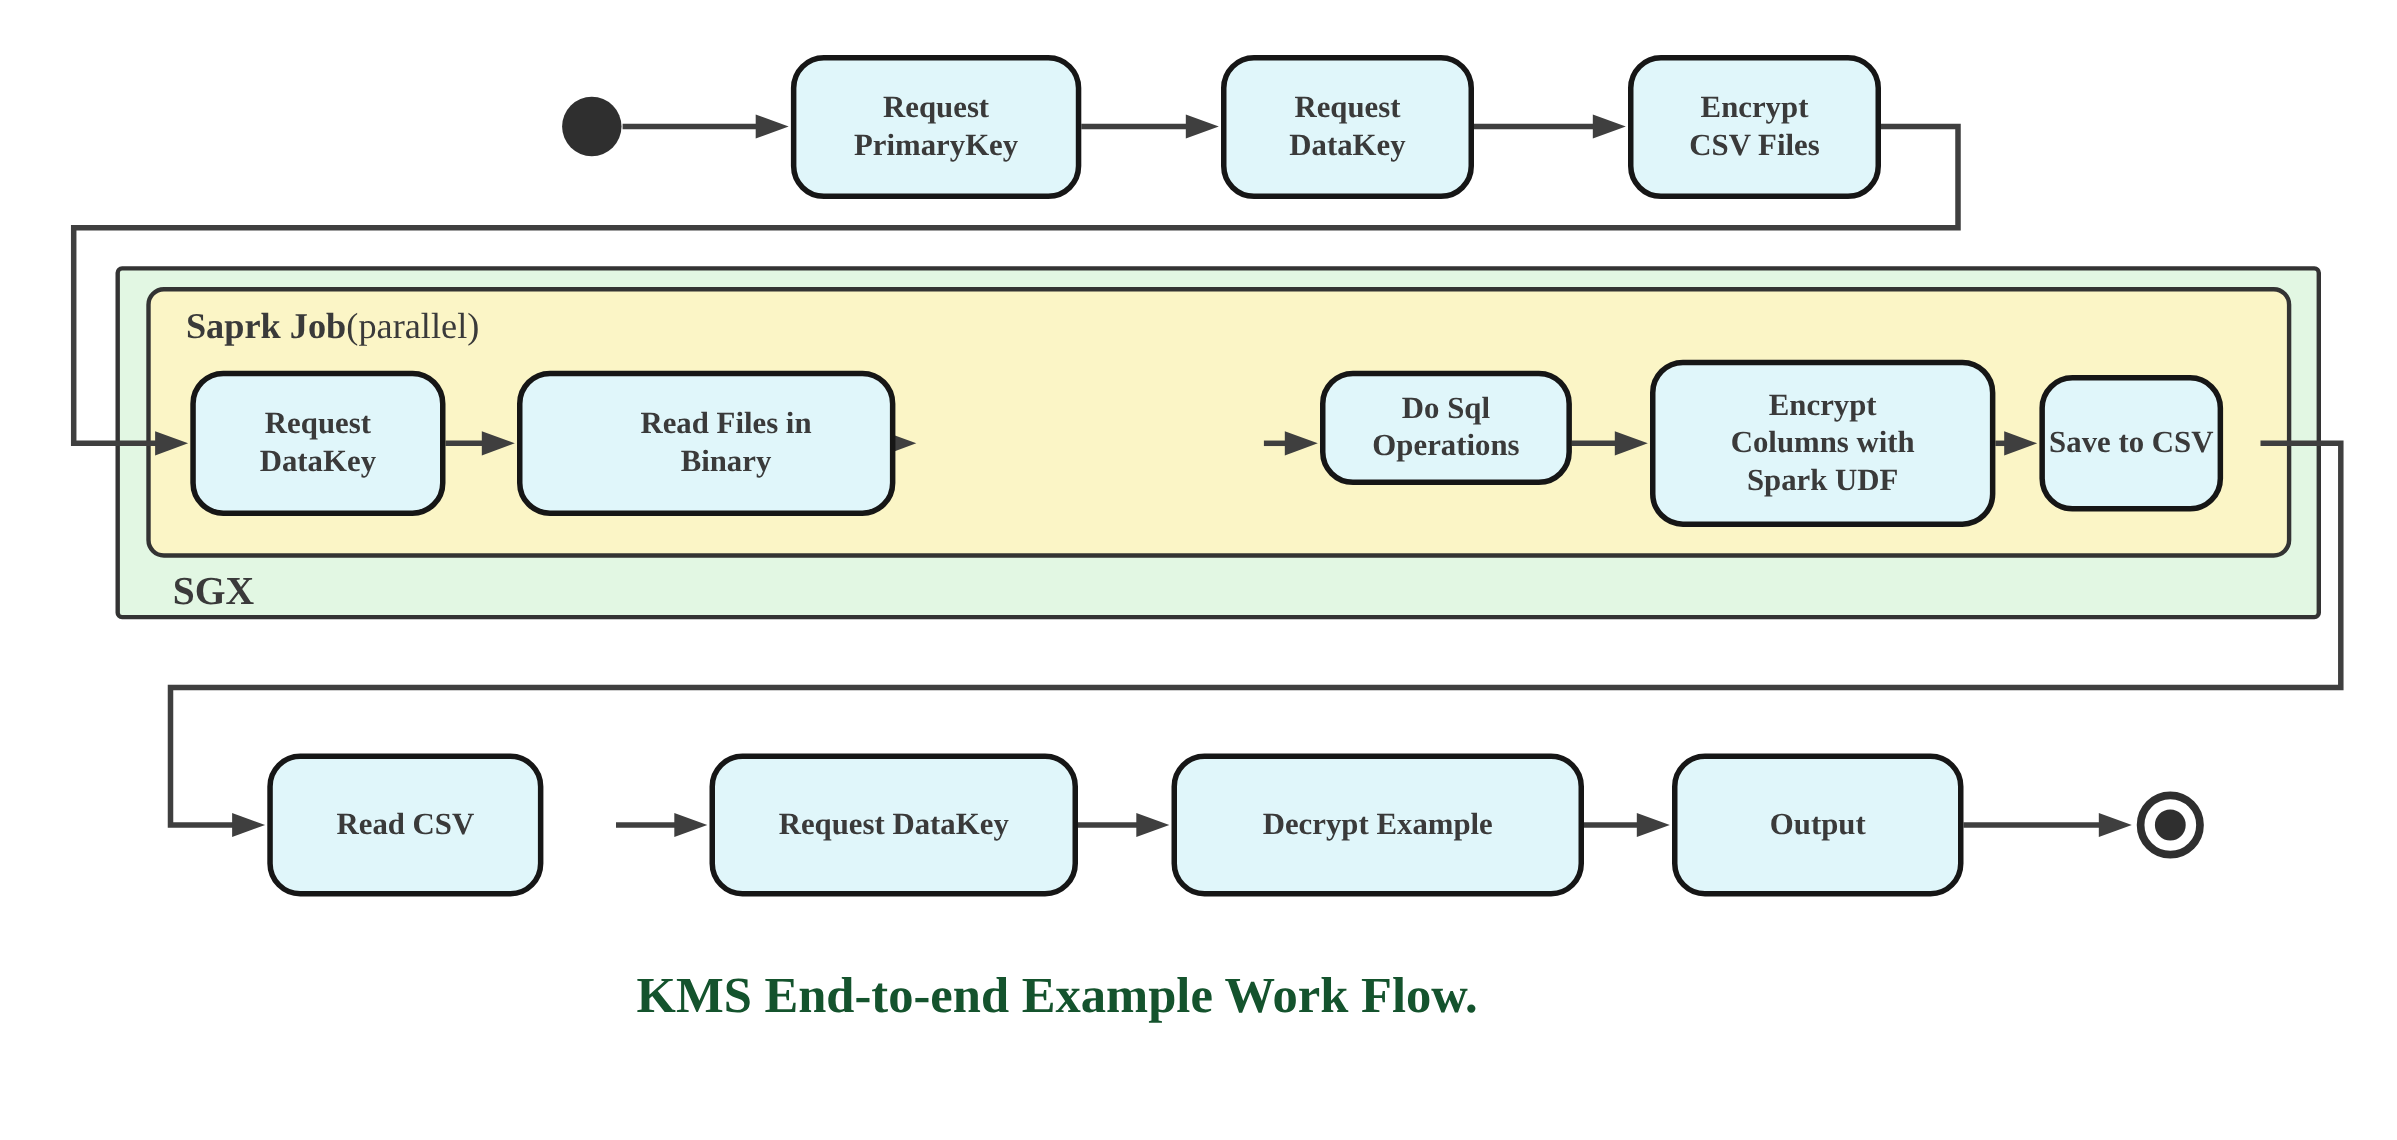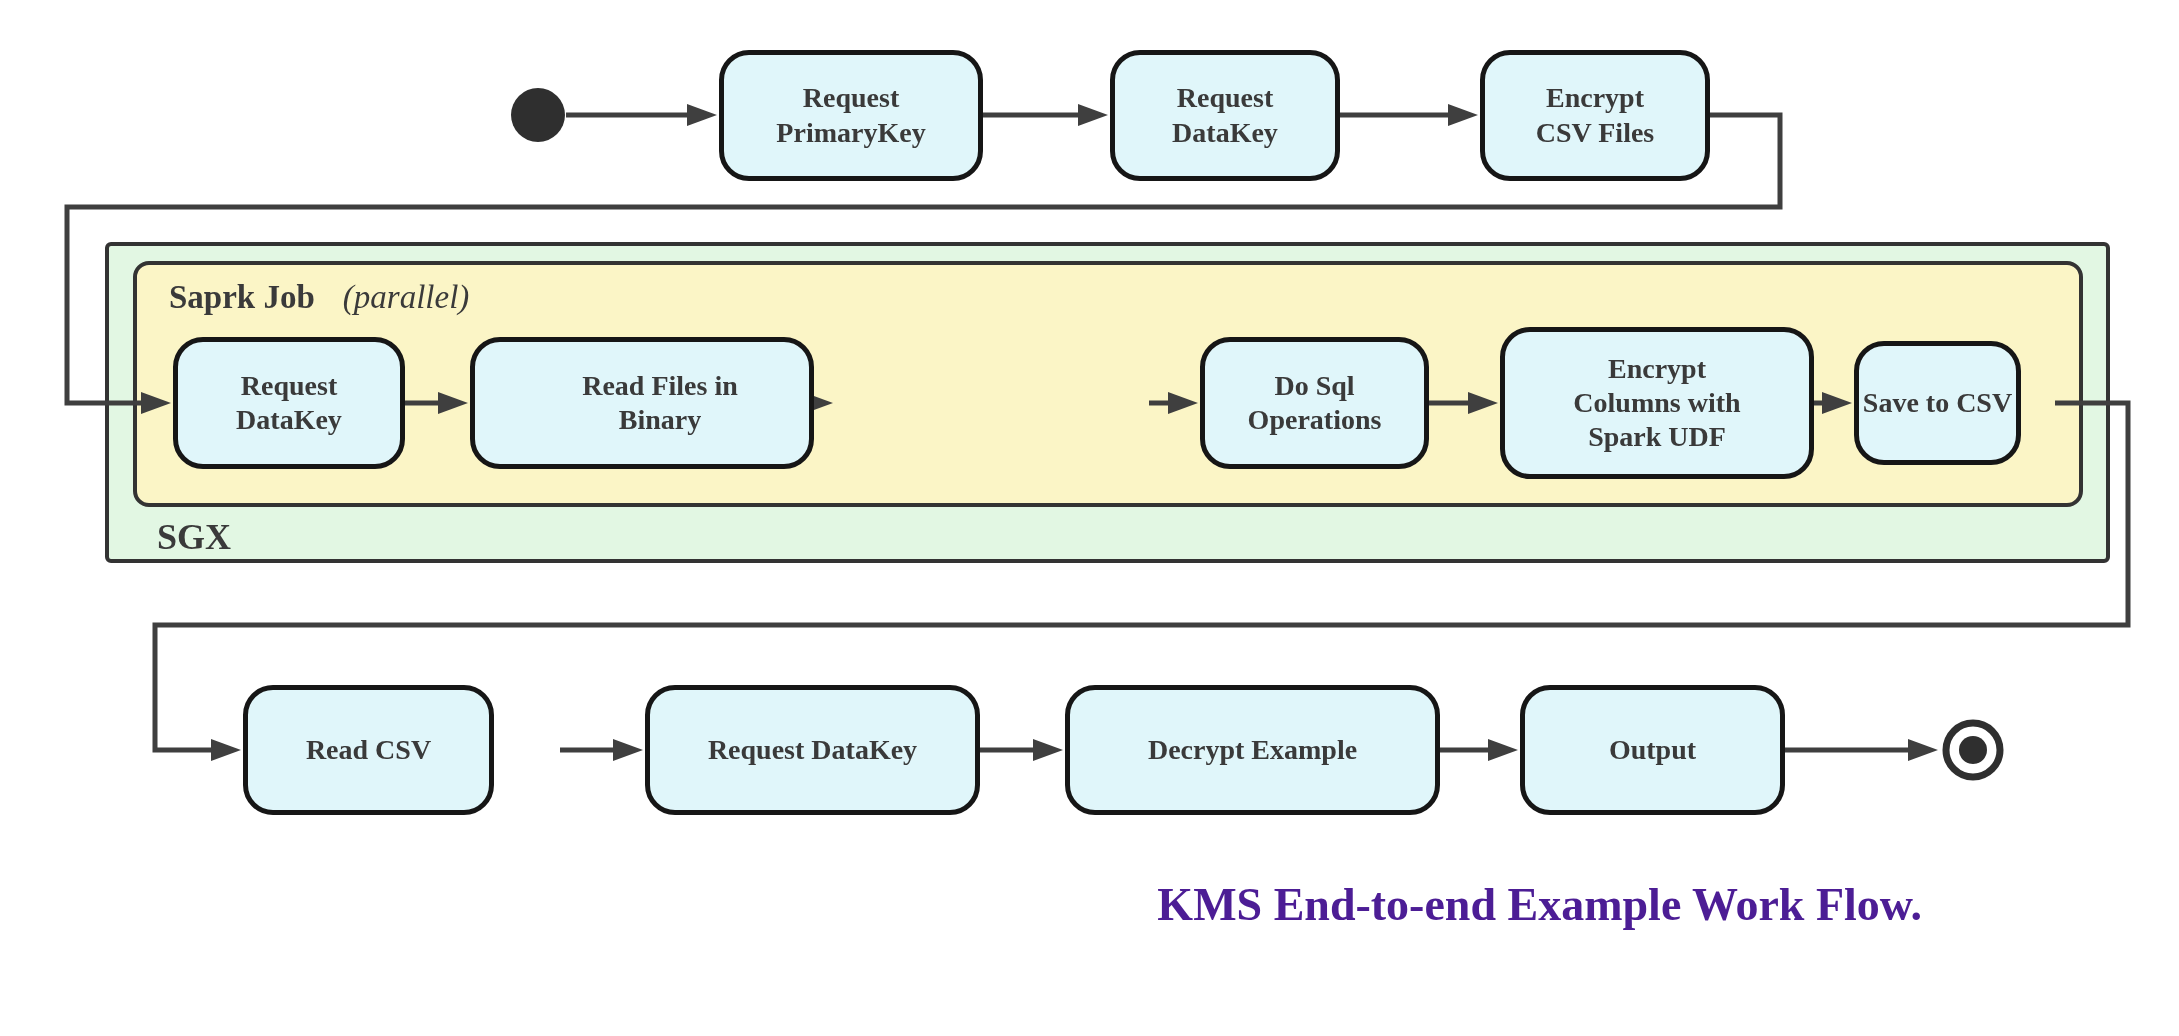--- a/index.html
+++ b/index.html
@@ -27,25 +27,25 @@
     background:#e0f6fa;border:5px solid #161616;border-radius:30px;
     display:flex;align-items:center;justify-content:center;
     text-align:center;
     font-weight:bold;font-size:28px;line-height:1.22;color:#3a3a3a;
   }
   .container-label{
     position:absolute;z-index:4;color:#3a3a3a;white-space:nowrap;
   }
   .spark-label{left:32px;top:14px;font-size:33px;}
   .spark-label .bold-part{font-weight:bold;}
-  .spark-label .italic-part{font-style:italic;font-weight:normal;margin-left:28px;}
+  .spark-label .italic-part{font-weight:normal;margin-left:0;}
   .sgx-label{left:48px;top:270px;font-size:36px;font-weight:bold;}
   .caption{
     position:absolute;left:0;top:878px;width:1922px;z-index:4;
-    text-align:right;font-size:46px;font-weight:bold;color:#4c1d95;
+    text-align:center;font-size:46px;font-weight:bold;color:#14532d;
   }
 </style>
 </head>
 <body>
 
 <div id="stage">
 
   <div class="container-box sgx-box">
     <div class="container-label sgx-label">SGX</div>
   </div>
@@ -99,21 +99,21 @@
     <circle cx="1973" cy="750" r="27" fill="#ffffff" stroke="#2f2f2f" stroke-width="7"></circle>
     <circle cx="1973" cy="750" r="14" fill="#2f2f2f"></circle>
   </svg>
 
   <div class="node" style="left:719px;top:50px;width:264px;height:131px;">Request<br>PrimaryKey</div>
   <div class="node" style="left:1110px;top:50px;width:230px;height:131px;">Request<br>DataKey</div>
   <div class="node" style="left:1480px;top:50px;width:230px;height:131px;">Encrypt<br>CSV Files</div>
 
   <div class="node" style="left:173px;top:337px;width:232px;height:132px;">Request<br>DataKey</div>
   <div class="node" style="left:470px;top:337px;width:344px;height:132px;padding-left:36px;">Read Files in<br>Binary</div>
-  <div class="node" style="left:1200px;top:337px;width:229px;height:132px;">Do Sql<br>Operations</div>
+  <div class="node" style="left:1200px;top:337px;width:229px;height:104px;">Do Sql<br>Operations</div>
   <div class="node" style="left:1500px;top:327px;width:314px;height:152px;">Encrypt<br>Columns with<br>Spark UDF</div>
   <div class="node" style="left:1854px;top:341px;width:167px;height:124px;">Save to CSV</div>
 
   <div class="node" style="left:243px;top:685px;width:251px;height:130px;">Read CSV</div>
   <div class="node" style="left:645px;top:685px;width:335px;height:130px;">Request DataKey</div>
   <div class="node" style="left:1065px;top:685px;width:375px;height:130px;">Decrypt Example</div>
   <div class="node" style="left:1520px;top:685px;width:265px;height:130px;">Output</div>
 
   <div class="caption">KMS End-to-end Example Work Flow.</div>
 

